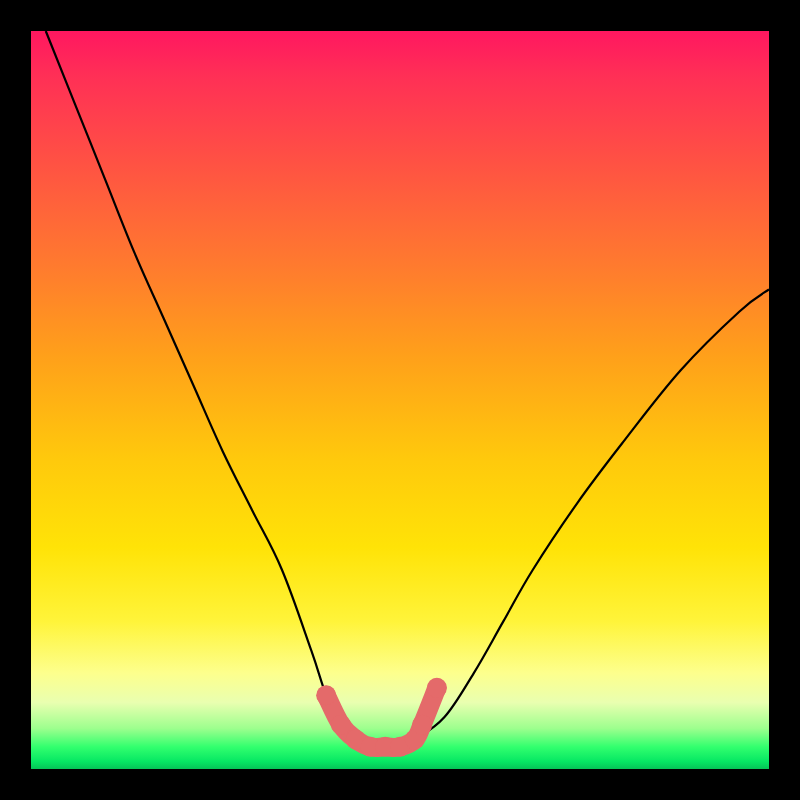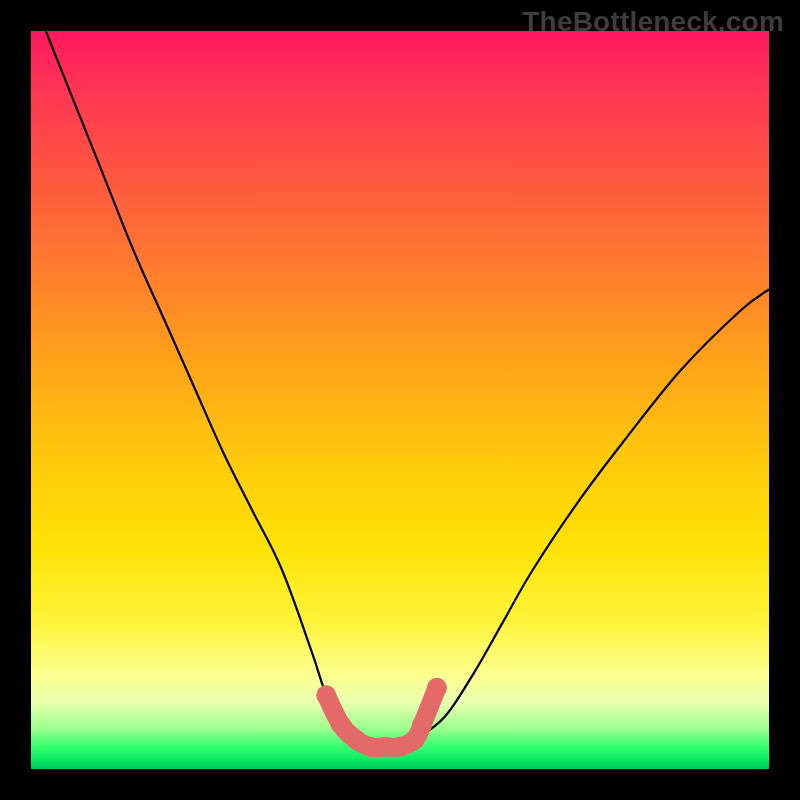--- a/index.html
+++ b/index.html
@@ -84,15 +84,14 @@
             <circle cx="369" cy="715.86" r="10" fill="#e46a6a"></circle>
             <circle cx="383.76" cy="708.48" r="10" fill="#e46a6a"></circle>
             <circle cx="391.14000000000004" cy="693.72" r="10" fill="#e46a6a"></circle>
             <circle cx="405.90000000000003" cy="656.8199999999999" r="10" fill="#e46a6a"></circle>
           </g>
       </g>
     </svg>
 
   </div>
 
-  <div class="watermark">TheBottleneck.com</div>
 
 </div>
 
 </body></html>

